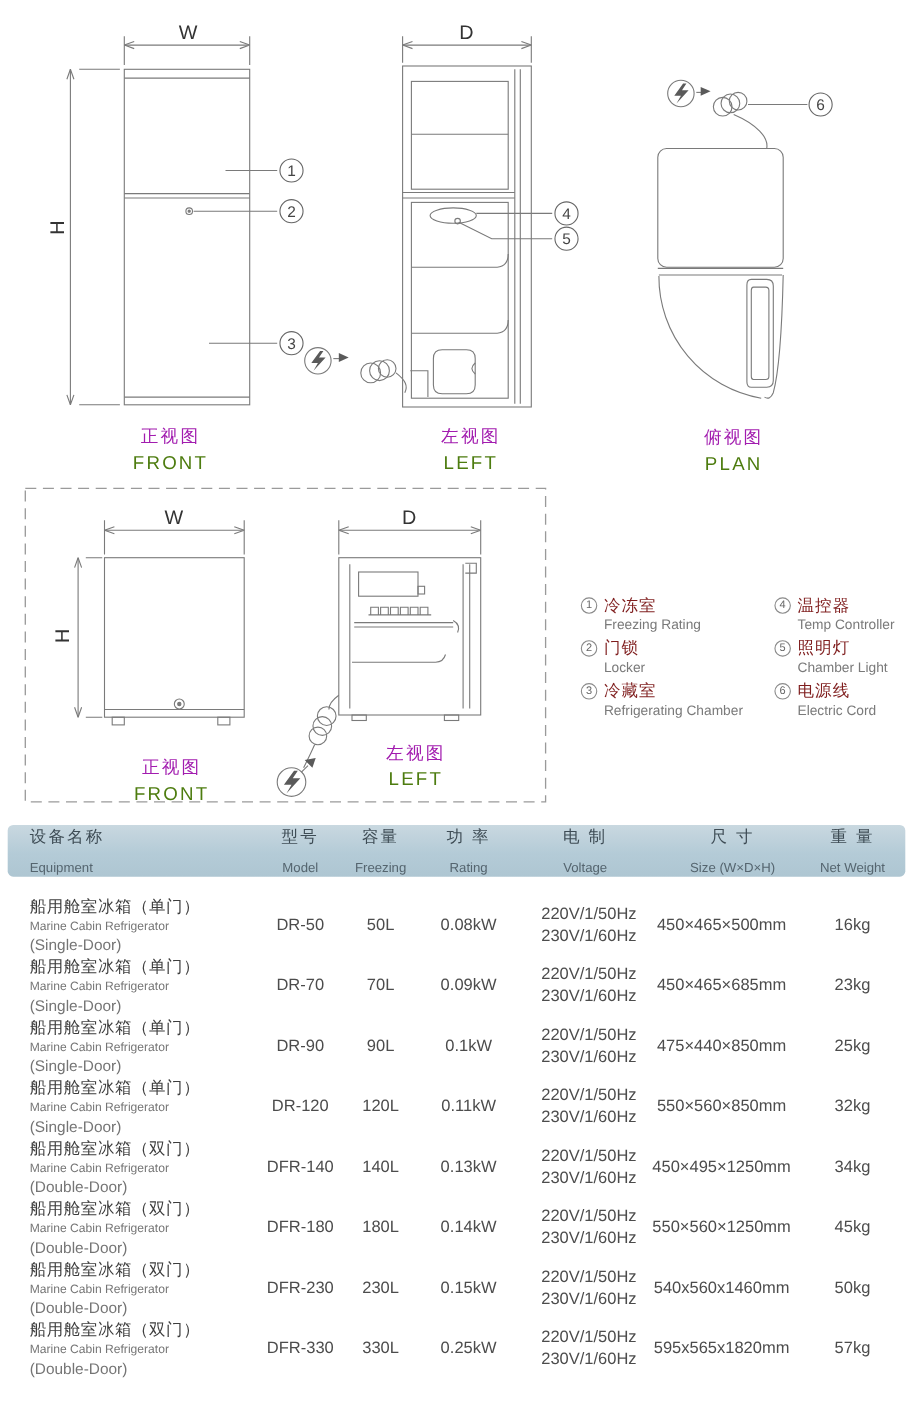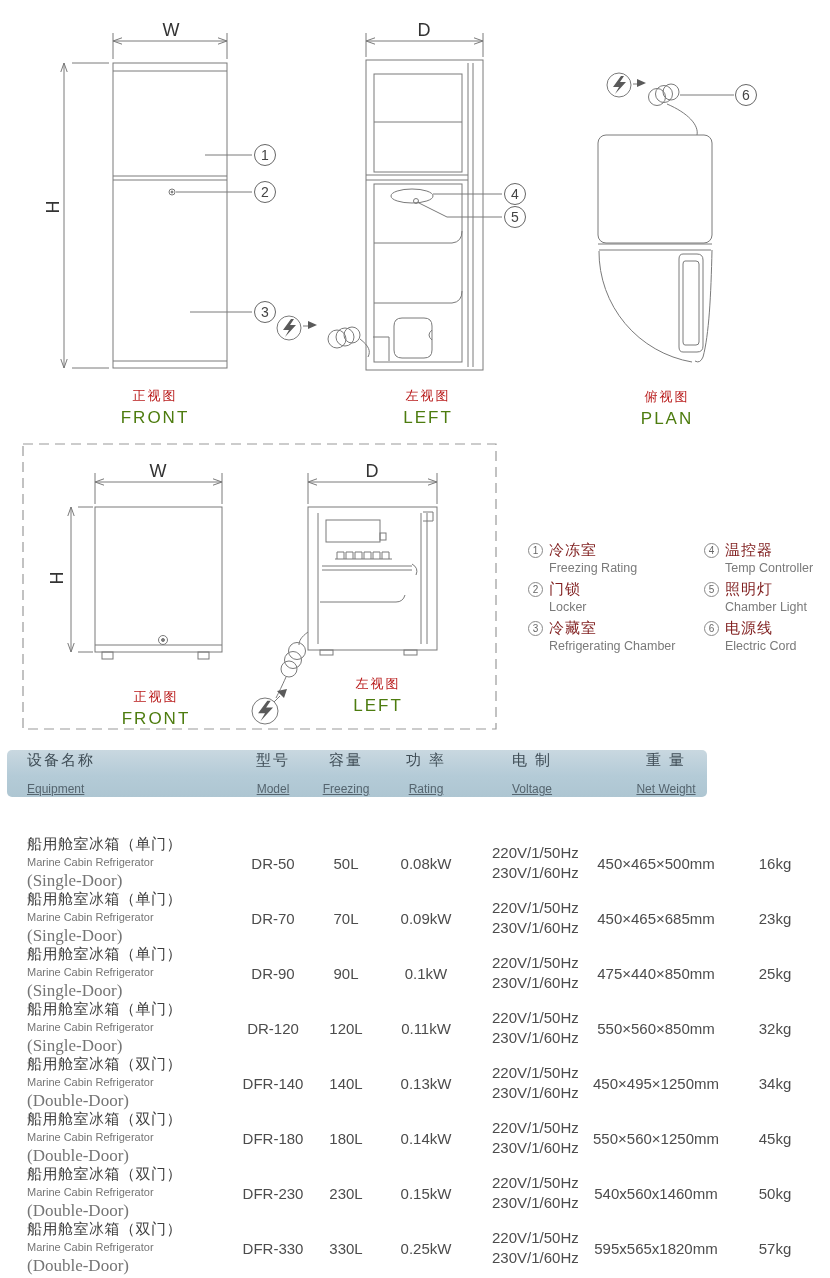--- a/index.html
+++ b/index.html
@@ -8,21 +8,21 @@
     position:relative; width:830px; height:1278px; background:#ffffff;
     font-family:"Liberation Sans","DejaVu Sans",sans-serif; overflow:hidden;
     color:#4a4a4a;
   }
 
   
   .lbl { position:absolute; transform:translate(-50%,-50%); white-space:nowrap; }
   .dim-lbl { font-size:18px; color:#333; font-weight:400; }
   .dim-lbl.rot { transform:translate(-50%,-50%) rotate(-90deg); }
   .vlabel { position:absolute; transform:translateX(-50%); text-align:center; white-space:nowrap; }
-  .vlabel .cn { font-size:13px; color:#b91c1c; letter-spacing:2px; }
+  .vlabel .cn { font-size:16px; color:#a21caf; letter-spacing:2px; }
   .vlabel .en { font-size:17px; color:#4d7c0f; letter-spacing:2px; margin-top:3px; }
 
   .callout {
     position:absolute; width:22px; height:22px; border:1.4px solid #666;
     border-radius:50%; background:#fff; display:flex; align-items:center;
     justify-content:center; font-size:14px; color:#444;
   }
 
   
   .legend {
@@ -35,42 +35,42 @@
   .leg-num {
     width:15px; height:15px; border:1px solid #8a8a8a; border-radius:50%;
     font-size:10px; color:#666; display:flex; align-items:center; justify-content:center;
     flex:0 0 auto;
   }
   .leg-cn { font-size:15px; color:#7f1d1d; letter-spacing:1px; }
   .leg-en { font-size:12.5px; color:#7a7a7a; margin:1px 0 0 21px; }
 
   
   .thead {
-    position:absolute; left:7px; top:750px; width:700px; height:47px;
+    position:absolute; left:7px; top:750px; width:816px; height:47px;
     display:grid; grid-template-columns:230px 72px 74px 86px 108px 150px 96px;
     align-items:center; border-radius:5px;
     background:linear-gradient(180deg,#c9d8e0 0%,#b4cbd7 55%,#aec6d2 100%);
   }
   .th { text-align:center; }
   .th .cn { font-size:15px; color:#3e4c55; letter-spacing:2px; }
-  .th .en { font-size:12px; color:#55656f; margin-top:12px; letter-spacing:0;text-decoration:underline; }
+  .th .en { font-size:12px; color:#55656f; margin-top:12px; letter-spacing:0; }
   .th:first-child { text-align:left; padding-left:20px; }
   .th:nth-child(5) { padding-left:18px;text-align:center; }
   .th:nth-child(6) { padding-left:28px; }
 
-  .tbody { position:absolute; left:7px; top:835px; width:816px; }
+  .tbody { position:absolute; left:7px; top:813px; width:816px; }
   .trow {
     display:grid; grid-template-columns:230px 72px 74px 86px 108px 150px 96px;
     height:55px; align-items:center; text-align:center;
     font-size:15px; color:#4c4c4c;
   }
   .tname { text-align:left; padding-left:20px; }
   .tname .cn  { font-size:15px; color:#3d3d3d; letter-spacing:0.5px; }
   .tname .en  { font-size:11px; color:#757575; margin-top:2px; }
-  .tname .sub { font-size:17px; color:#757575; margin-top:3px;font-family:Liberation Serif, serif; }
+  .tname .sub { font-size:14px; color:#757575; margin-top:3px; }
   .tvolt { text-align:right; padding-left:23px; line-height:20px; }
   .tsize { padding-left:8px;text-align:center; }
 </style>
 </head>
 <body>
 
 <div class="page">
 
   <svg width="830" height="745" viewBox="0 0 830 745" style="position:absolute;left:0;top:0;" fill="none" stroke="#7a7a7a" stroke-width="1">
 
@@ -297,20 +297,24 @@
     <div class="th">
       <div class="cn">功 率</div>
       <div class="en">Rating</div>
     </div>
 
     <div class="th">
       <div class="cn">电 制</div>
       <div class="en">Voltage</div>
     </div>
 
+    <div class="th">
+      <div class="cn">尺 寸</div>
+      <div class="en">Size (W×D×H)</div>
+    </div>
 
     <div class="th">
       <div class="cn">重 量</div>
       <div class="en">Net Weight</div>
     </div>
   </div>
 
   <div class="tbody">
     <div class="trow">
       <div class="tname">

